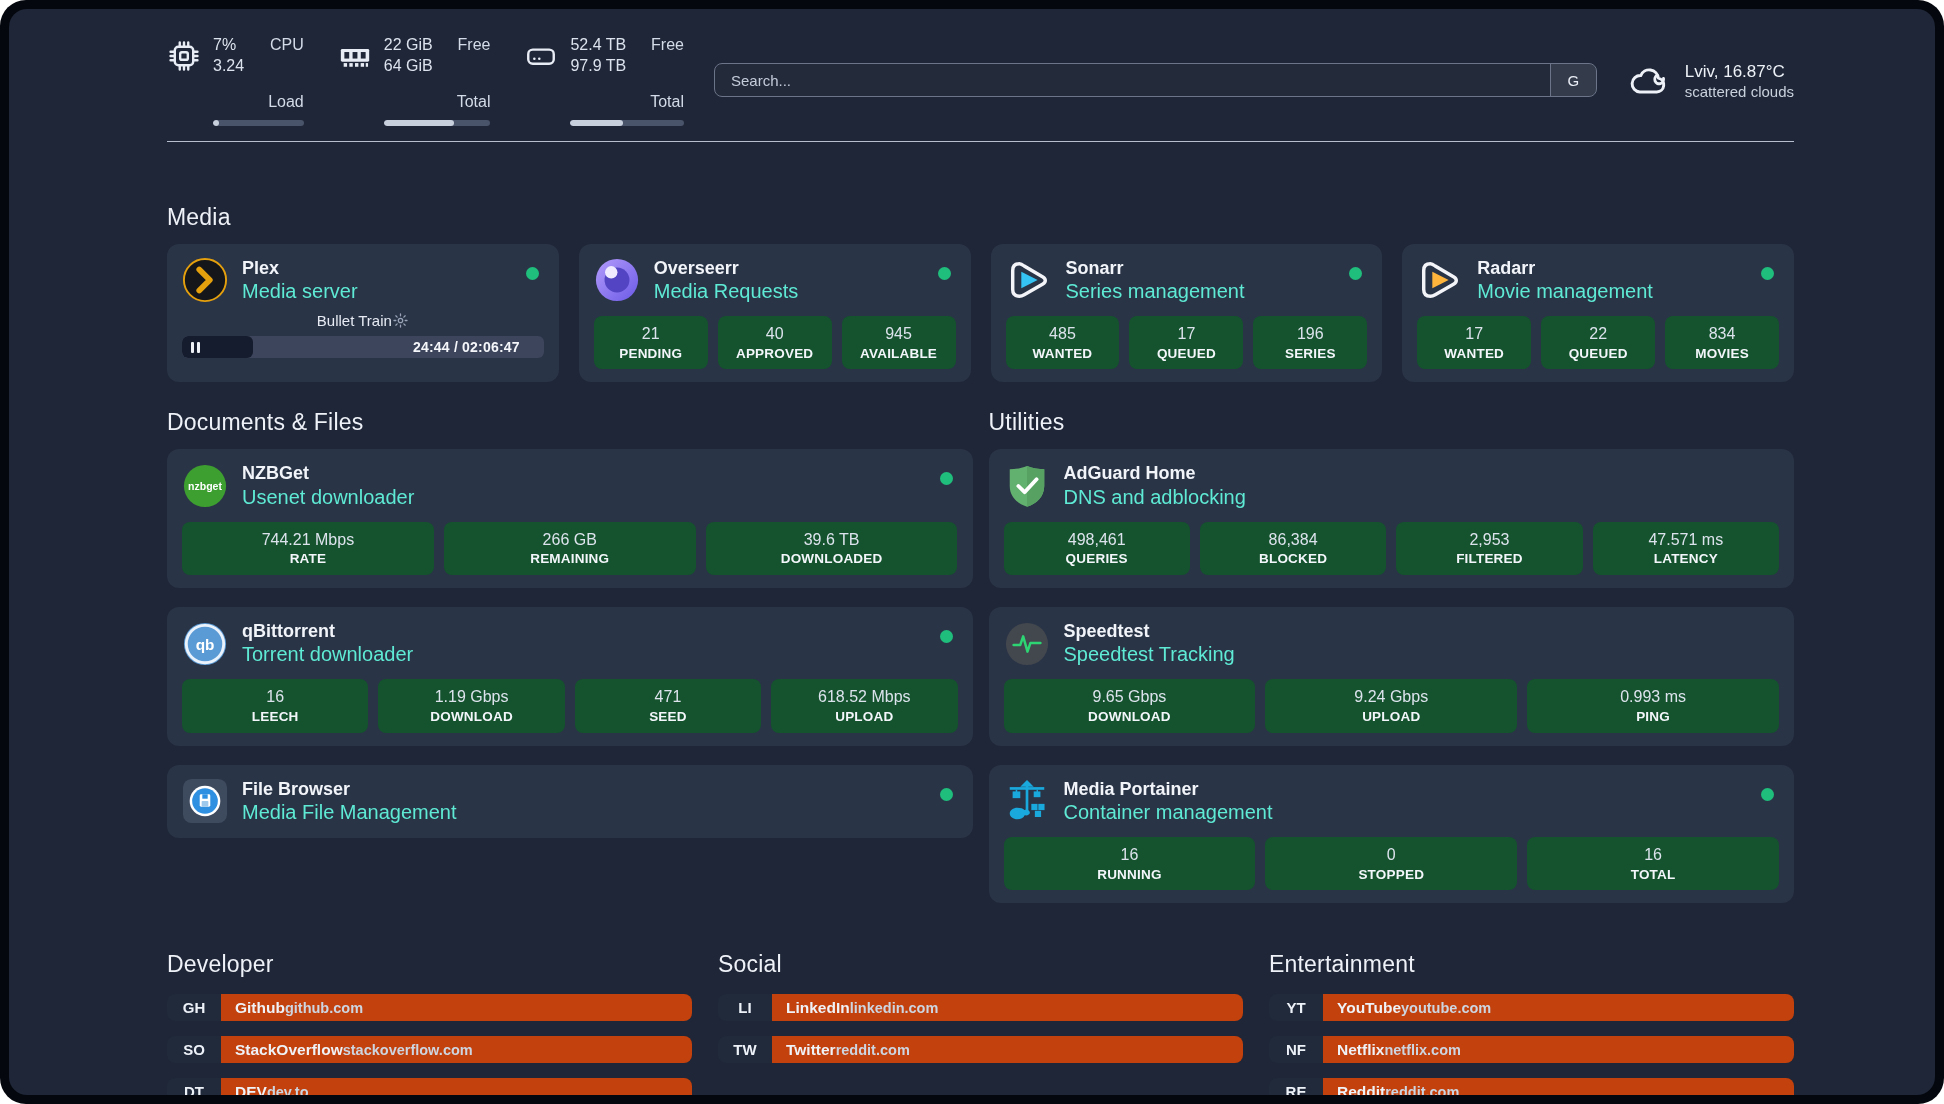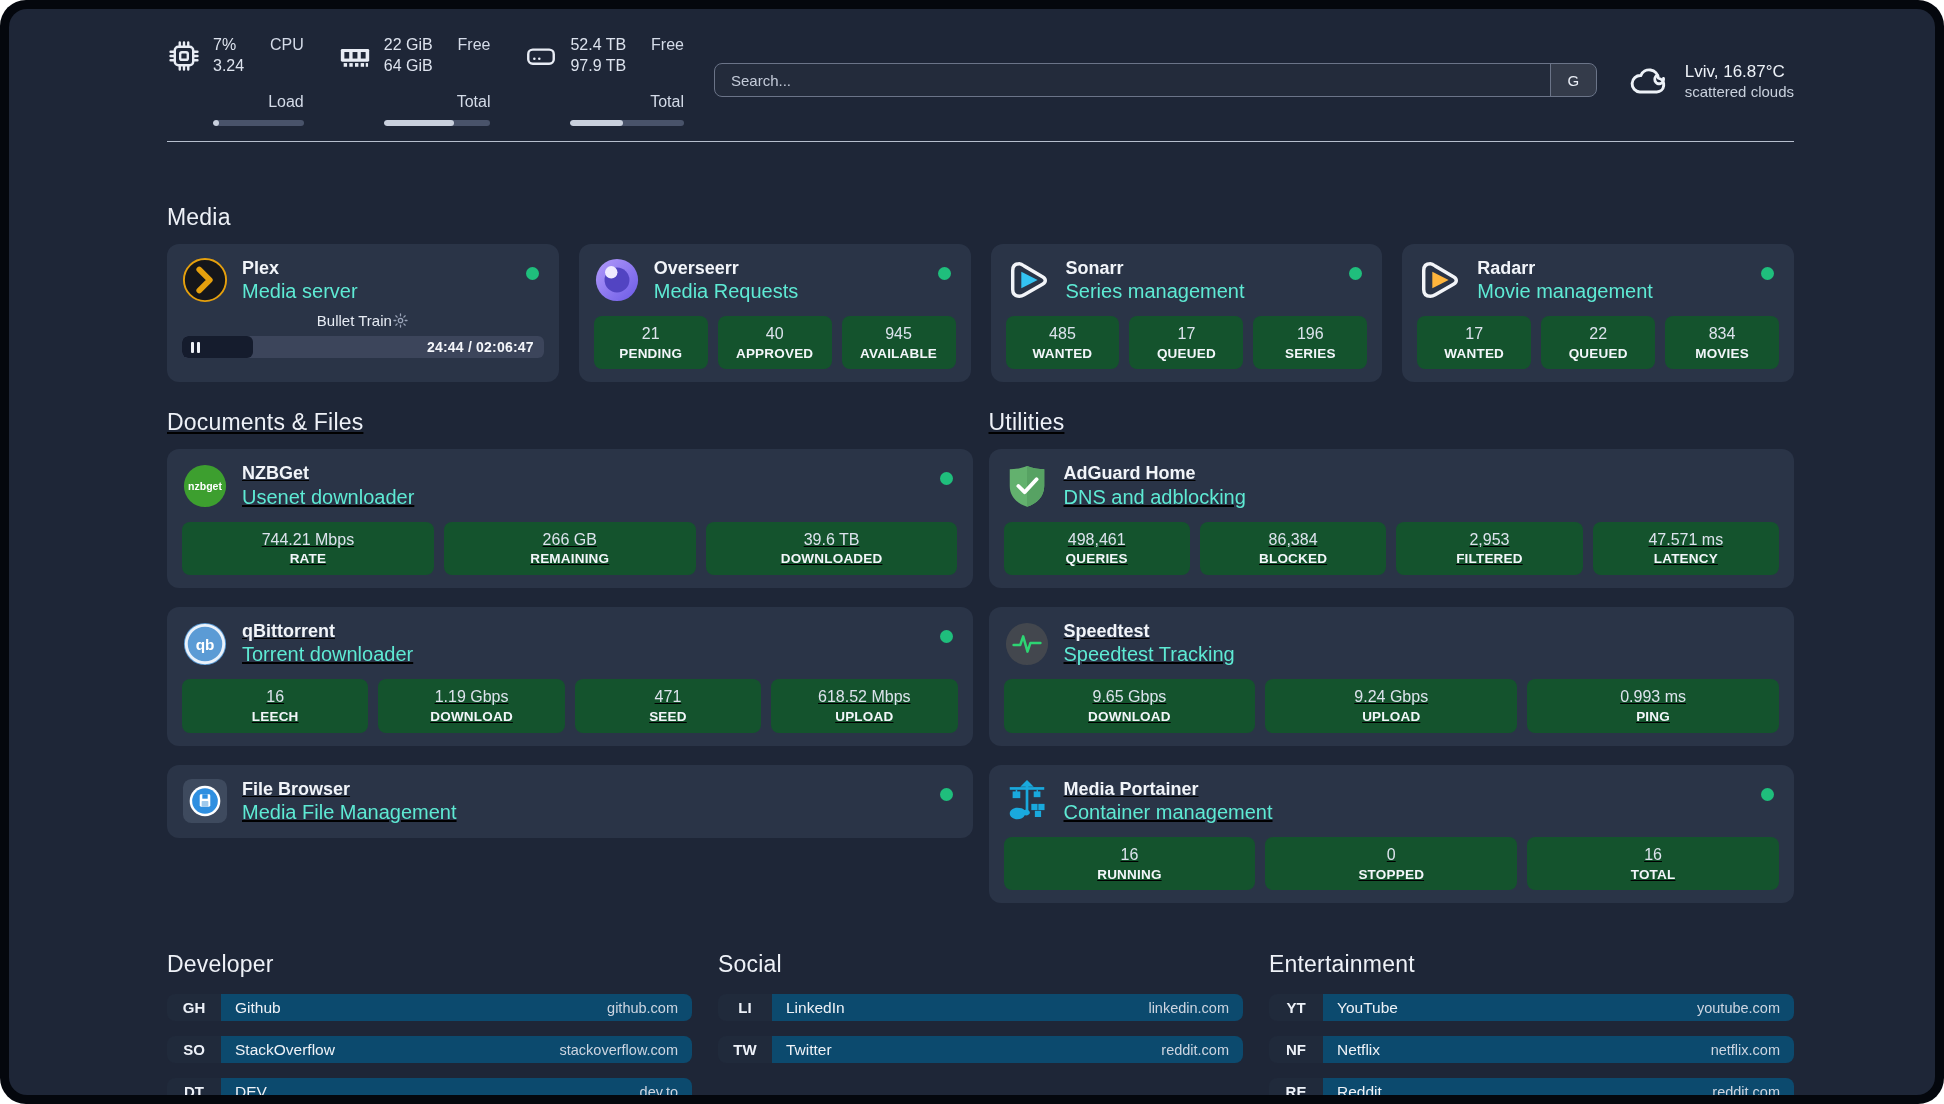--- a/index.html
+++ b/index.html
@@ -36,21 +36,21 @@
   .weather-icon svg { width:100%; height:100%; }
   .weather-line1 { font-size:17px; color:#eef2f8; line-height:1.3; }
   .weather-line2 { font-size:15px; color:#c9d1dd; }
 
   .divider { margin-top:15px; border-top:1px solid rgba(210,219,233,0.85); }
 
   
   .section-title { font-size:23px; font-weight:500; color:#eef1f7; letter-spacing:0.2px; }
   #media-title { margin-top:62px; margin-bottom:13px; }
   .media-grid { display:grid; grid-template-columns:repeat(4,1fr); gap:20px; }
-  .two-col { display:grid; grid-template-columns:1fr 1fr; gap:16px;text-decoration:underline; }
+  .two-col { display:grid; grid-template-columns:1fr 1fr; gap:16px; }
   .col-title { margin-top:27px; margin-bottom:13px; }
   .card-stack { display:flex; flex-direction:column; gap:19px; }
 
   .card { background:#2a3447; border-radius:12px; padding:13px 15px; position:relative; cursor:pointer; }
   .card-head { display:flex; align-items:center; gap:14px; }
   .app-icon { width:46px; height:46px; flex:none; }
   .app-icon svg { width:100%; height:100%; display:block; }
   .app-name { font-size:18px; font-weight:700; color:#f1f4f9; line-height:1.25; }
   .app-desc { font-size:20px; color:#5eead4; line-height:1.25; }
   .status-dot { position:absolute; top:23px; right:20px; width:13px; height:13px; border-radius:50%; }
@@ -63,32 +63,32 @@
   
   .np-row { display:flex; align-items:center; justify-content:center; margin-top:8px; }
   .np-title { font-size:15px; color:#e7ecf4; }
   .gear { width:17px; height:17px; cursor:pointer; }
   .player { margin-top:7px; height:22px; border-radius:6px; background:#3c455b;
             position:relative; display:flex; align-items:center; overflow:hidden; }
   .player-elapsed { position:absolute; left:0; top:0; bottom:0; background:#151c2d;
                     border-radius:6px; display:flex; align-items:center; padding-left:9px; }
   .pause { display:flex; gap:3px; cursor:pointer; }
   .pause i { display:block; width:3px; height:11px; background:#eef1f6; border-radius:1px; }
-  .player-time { margin-left:auto; padding-right:10px; font-size:14px; font-weight:700;
+  .player-time { margin-left:auto; padding-right:24px; font-size:14px; font-weight:700;
                  color:#f4f6fa; position:relative; z-index:2; letter-spacing:0.2px; }
 
   
   .links-grid { display:grid; grid-template-columns:repeat(3,1fr); gap:26px; margin-top:48px; }
   .link-group-title { margin-bottom:16px; }
   .link-row { display:flex; height:27px; margin-bottom:15px; cursor:pointer; }
   .link-abbr { width:54px; flex:none; background:#202a3b; border-radius:8px 0 0 8px;
                display:flex; align-items:center; justify-content:center;
                font-size:15px; font-weight:700; color:#edf1f8; }
-  .link-main { flex:1; background:#0c4a6e; border-radius:0 8px 8px 0; display:flex;
-               align-items:center; justify-content:space-between; padding:0 14px; }
+  .link-main { flex:1; background:#c2410c; border-radius:0 8px 8px 0; display:flex;
+               align-items:center; padding:0 14px;font-weight:bold; }
   .link-name { font-size:15.5px; color:#eff2f7; }
   .link-domain { font-size:14.5px; color:#cdd5e1; }
 </style>
 </head>
 <body>
 
 <div class="window">
   <div class="panel">
 
     <div class="topbar">

